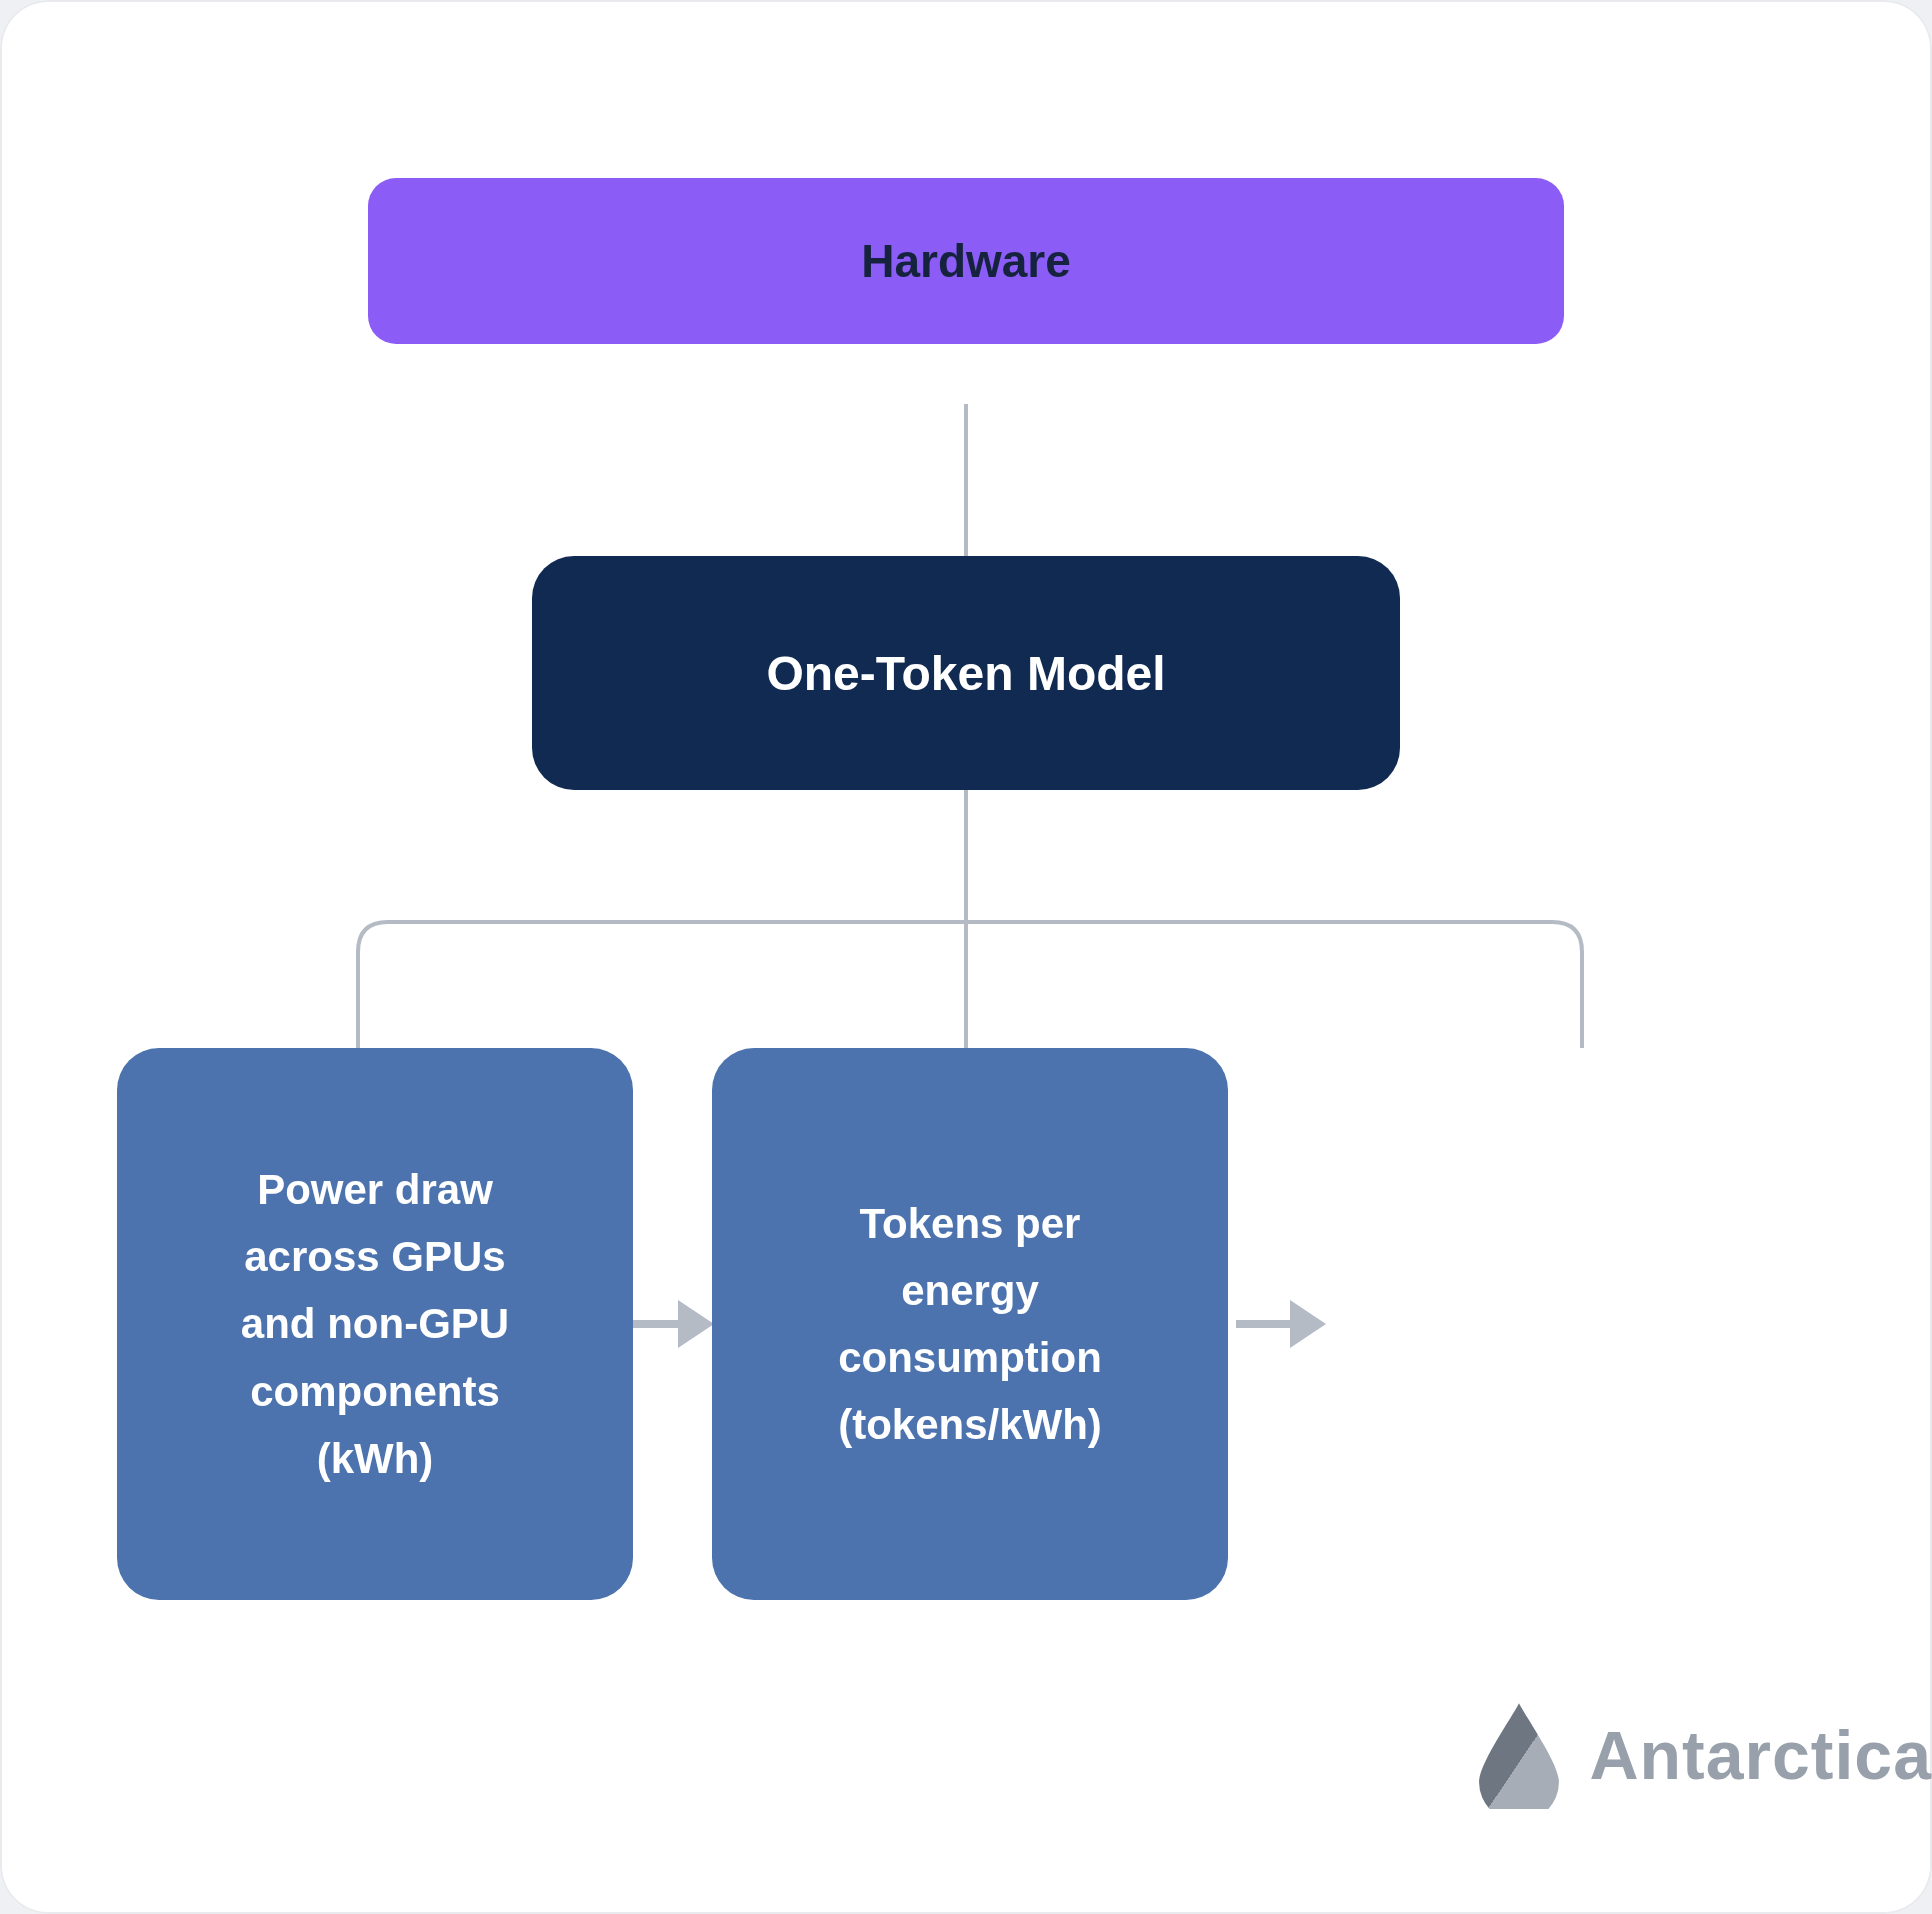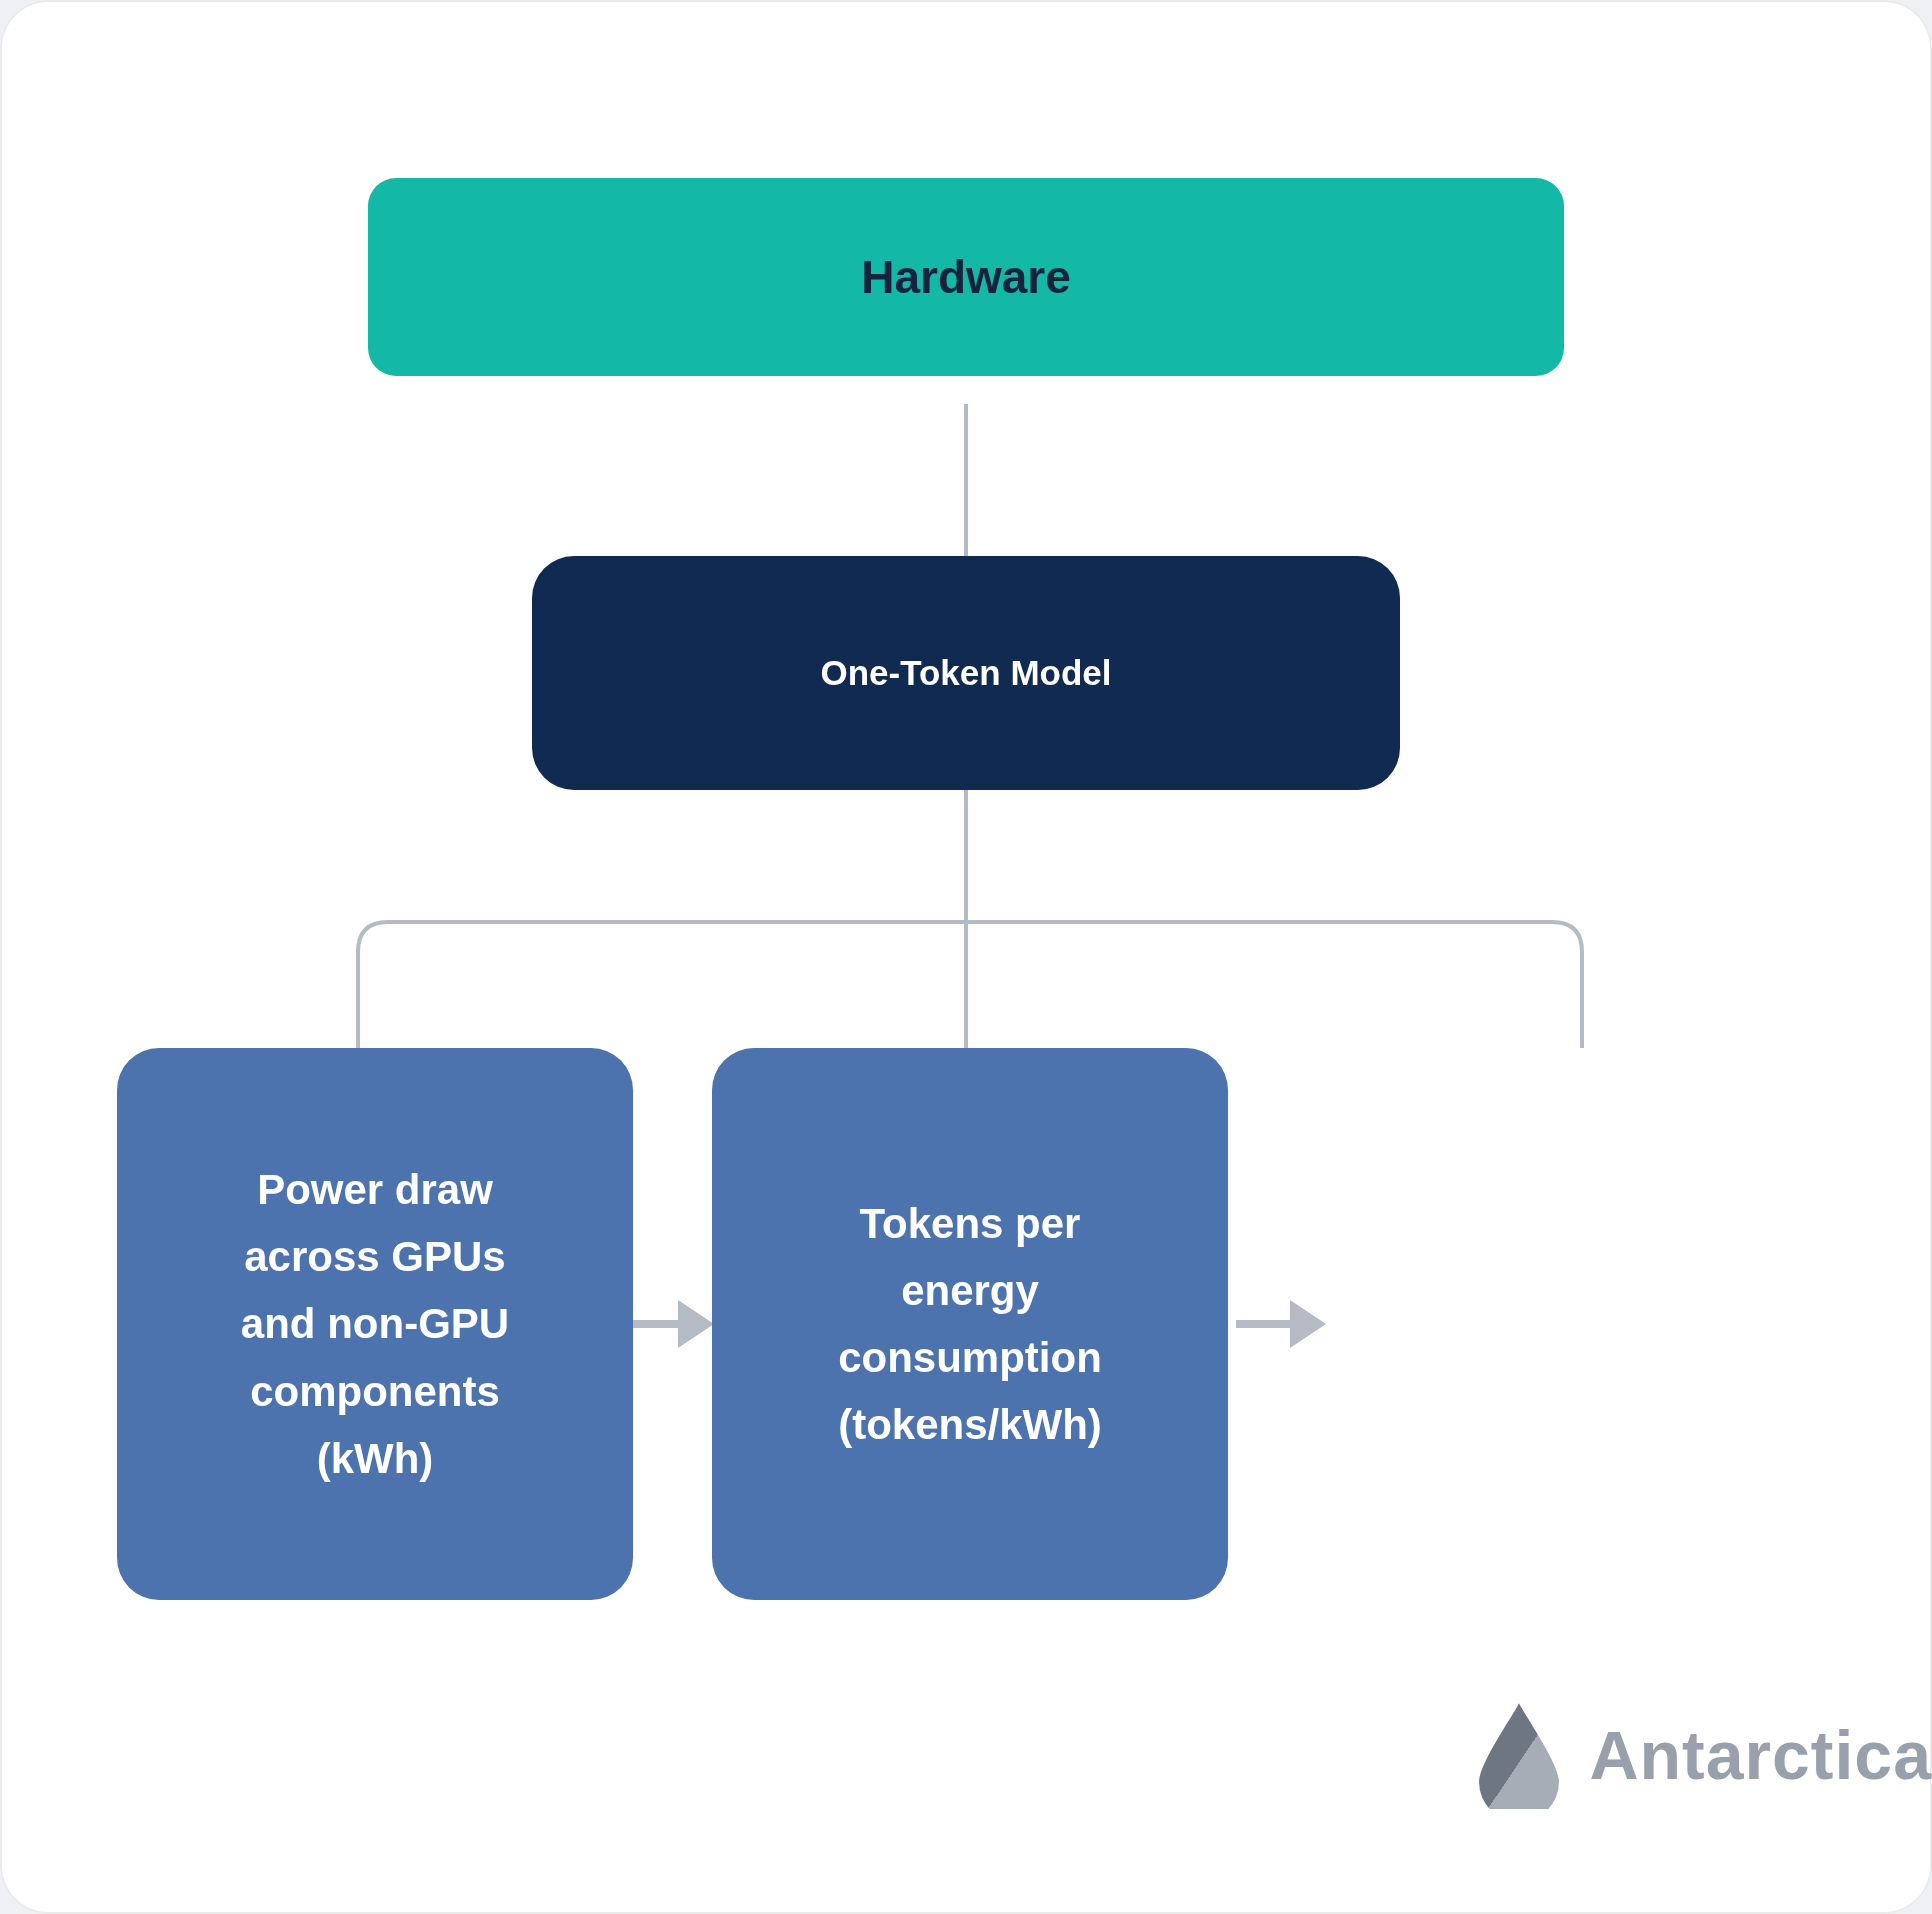--- a/index.html
+++ b/index.html
@@ -31,34 +31,34 @@
   .node {
     position: absolute;
     display: flex;
     align-items: center;
     justify-content: center;
     text-align: center;
     box-sizing: border-box;
   }
   .node-hardware {
     left: 368px; top: 178px;
-    width: 1196px; height: 198px;
-    background: #14b8a6;
+    width: 1196px; height: 166px;
+    background: #8b5cf6;
     border-radius: 28px;
     color: #16233e;
     font-size: 46px;
     font-weight: 700;
   }
   .node-model {
     left: 532px; top: 556px;
     width: 868px; height: 234px;
     background: #112a52;
     border-radius: 42px;
     color: #ffffff;
-    font-size: 35px;
+    font-size: 48px;
     font-weight: 600;
   }
   .node-leaf {
     top: 1048px;
     width: 516px; height: 552px;
     background: #4c73ae;
     border-radius: 42px;
     color: #ffffff;
     font-size: 42px;
     font-weight: 600;

